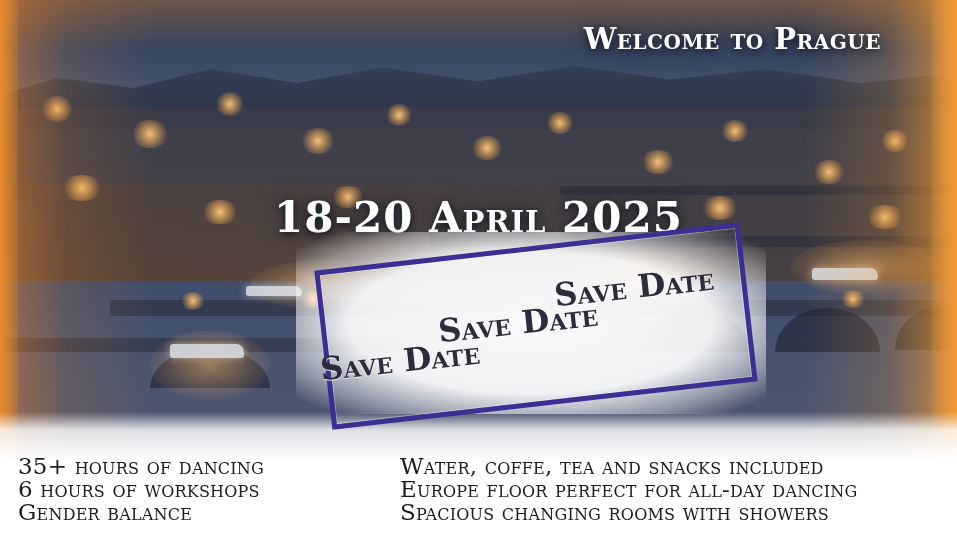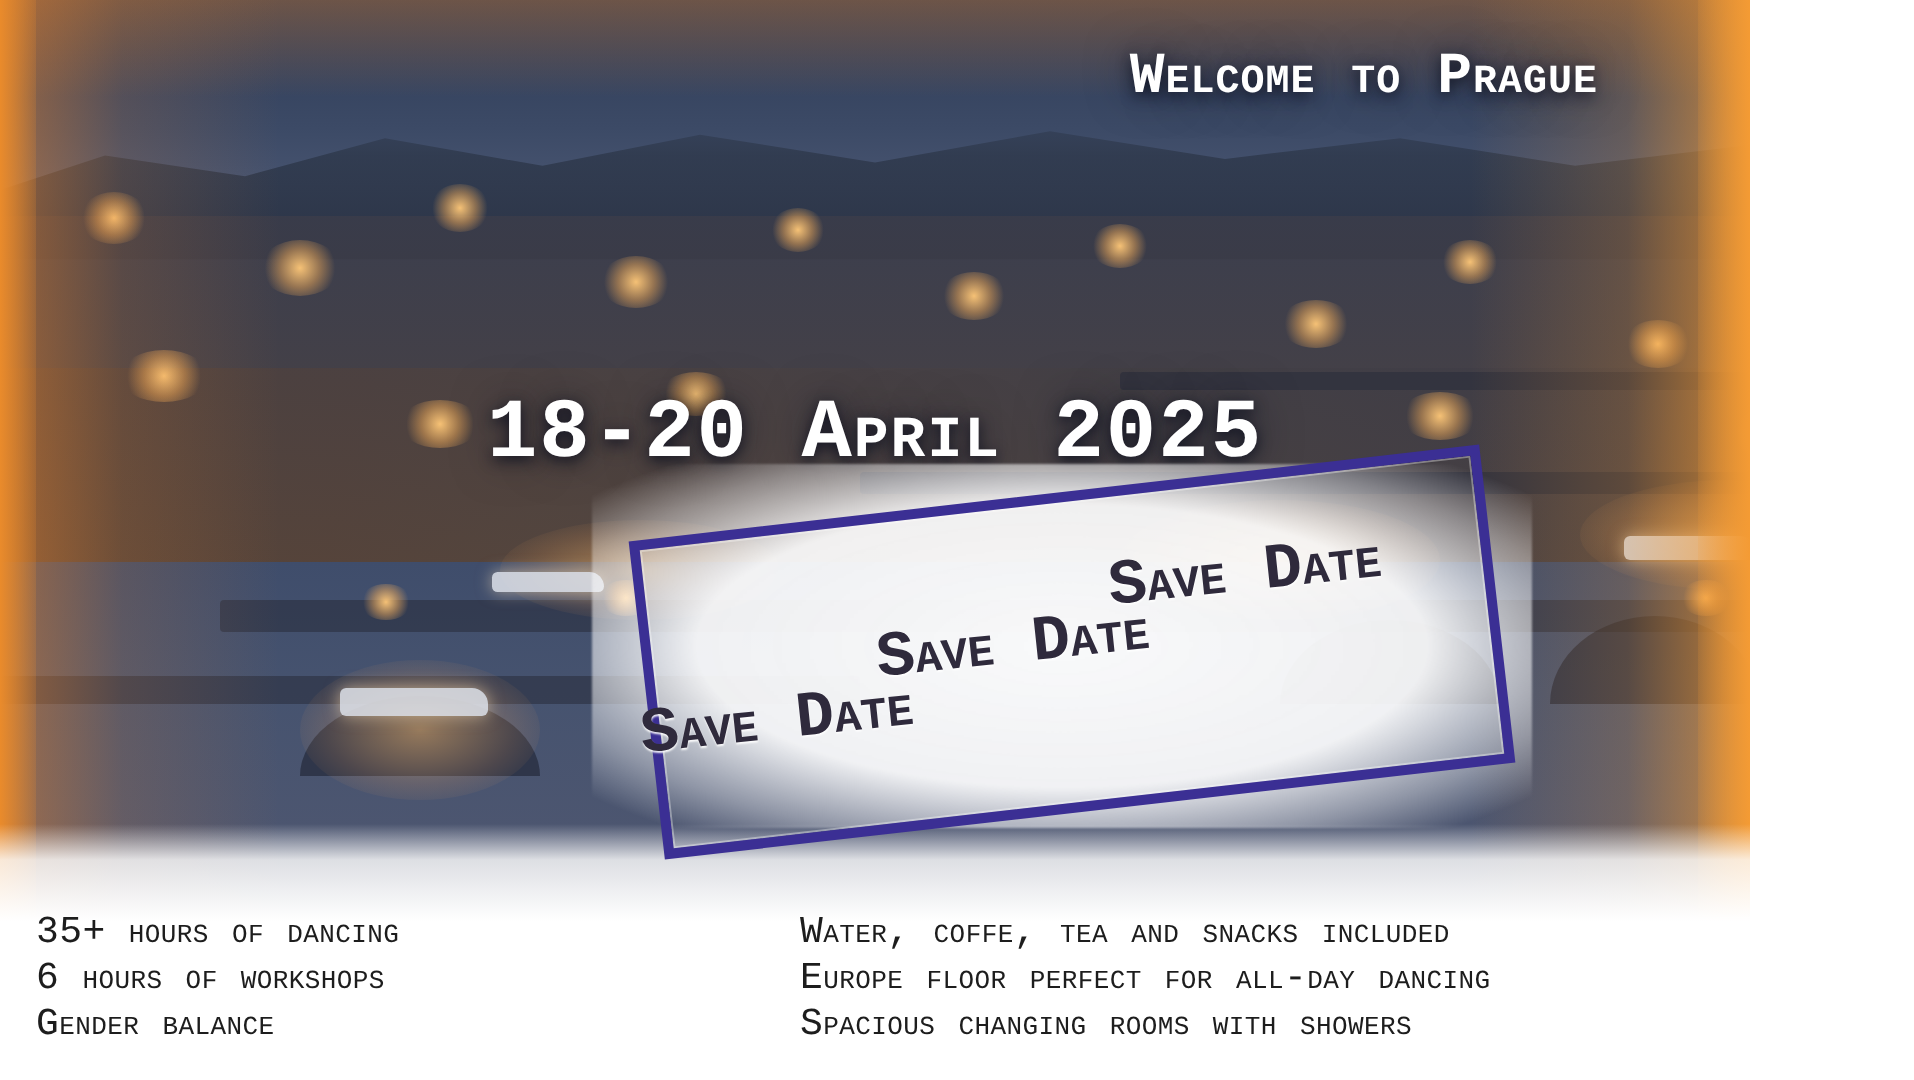--- a/index.html
+++ b/index.html
@@ -5,25 +5,24 @@
   html, body {
     margin: 0;
     padding: 0;
     background: #ffffff;
   }
   body {
     font-family: "DejaVu Serif", serif;
   }
   .poster {
     position: relative;
-    width: 875px;
+    width: 957px;
     height: 540px;
     overflow: hidden;
     background: linear-gradient(100deg, #e88a2a 0%, #e07c22 12%, #d97a28 22%, #c98a46 34%, #9a7a5e 48%, #6f6a6a 62%, #4a5570 76%, #3e4f74 88%, #f09a33 100%);
-    font-family: Liberation Mono, monospace;
   }
 
   
   .bg {
     position: absolute;
     inset: 0;
   }
   .bg-sky {
     position: absolute;
     left: 0; top: 0; width: 100%; height: 34%;
@@ -188,21 +187,21 @@
     top: 110px;
     font-size: 32px;
     transform: rotate(-6deg);
   }
 
   
   .col {
     position: absolute;
     color: #1d1d1d;
     font-variant: small-caps;
-    font-size: 19px;
+    font-size: 23px;
     line-height: 23px;
     letter-spacing: 0.2px;
     white-space: nowrap;
   }
   .col-left {
     left: 18px;
     bottom: 16px;
   }
   .col-right {
     left: 400px;

